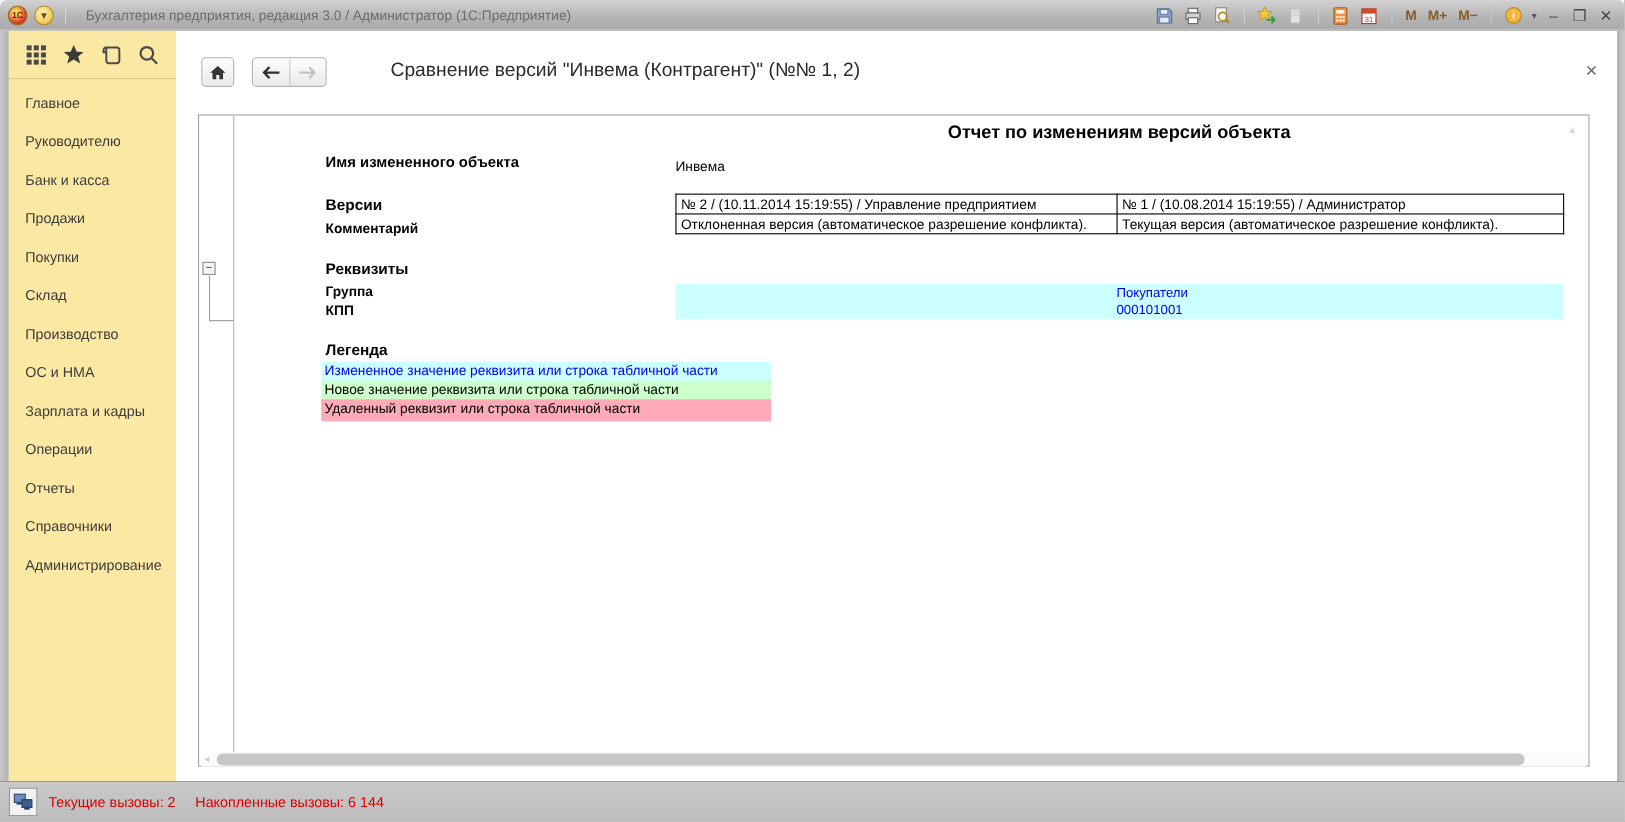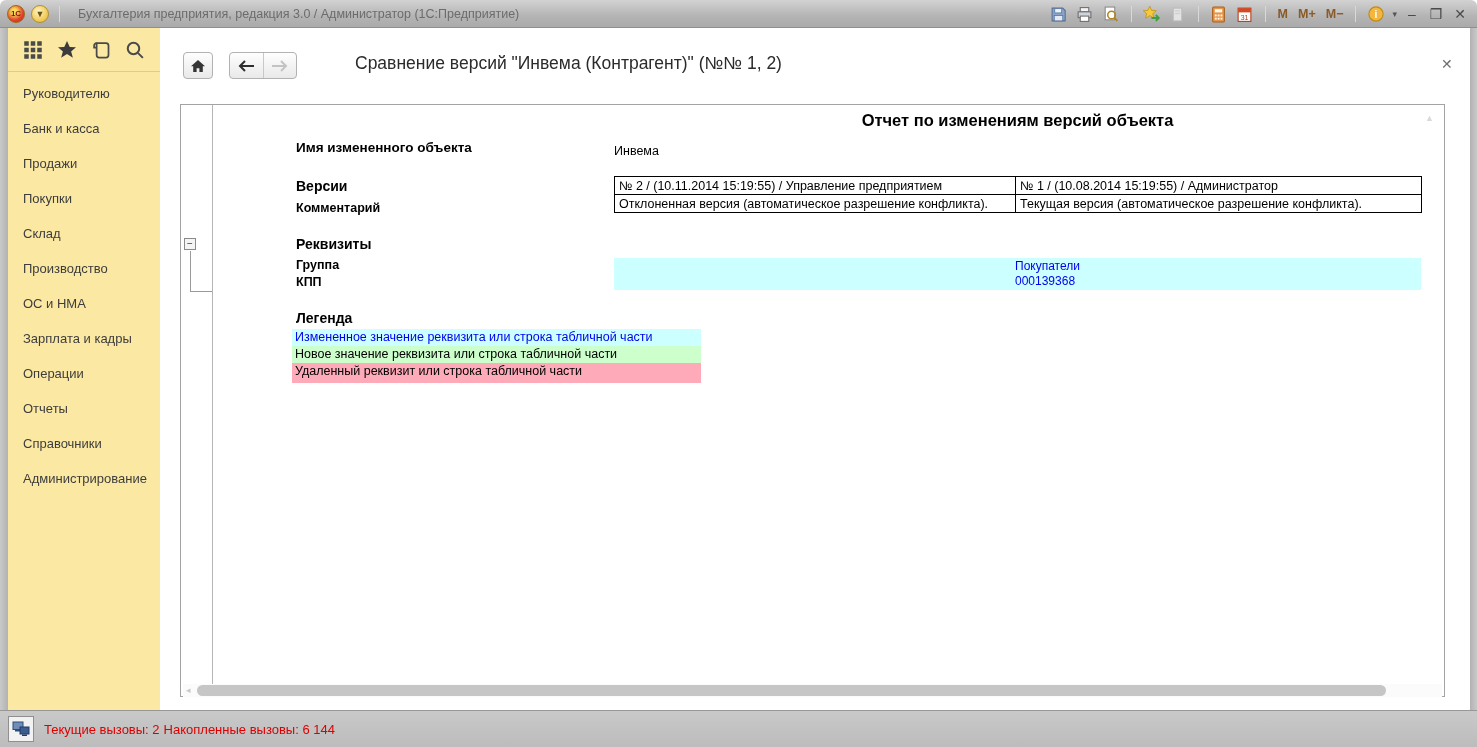--- a/index.html
+++ b/index.html
@@ -82,21 +82,21 @@
   .hscroll { position:absolute; left:2px; right:2px; top:579px; height:13px; background:#fbfbfb; }
   .hscroll .arrow { position:absolute; left:3px; top:1px; color:#c9c9c9; font-size:9px; }
   .hscroll .thumb { position:absolute; left:14px; right:56px; top:1px; height:11px;
     background:#c6c6c6; border-radius:6px; cursor:pointer; }
 
   
   .statusbar { position:absolute; left:0; top:710px; width:1477px; height:37px;
     background:linear-gradient(#c9c9c9,#bcbcbc); border-top:1px solid #979797; }
   .st-icon { position:absolute; left:8px; top:5px; width:26px; height:26px; background:#f2f2f2;
     border:1px solid #8f8f8f; display:flex; align-items:center; justify-content:center; cursor:pointer; }
-  .st-text { position:absolute; left:44px; top:11px; color:#dd0000; font-size:13px; display:flex; gap:4px; white-space:nowrap; }
+  .st-text { position:absolute; left:44px; top:11px; color:#dd0000; font-size:13px; display:flex; gap:18px; white-space:nowrap; }
 </style>
 </head>
 <body>
 
 <div class="screen">
 
   <div class="titlebar">
     <div class="tb-left">
       <span class="logo-1c">1С</span>
       <span class="logo-drop">▼</span>
@@ -211,20 +211,21 @@
           </svg>
       </span>
       <span class="sb-ico">
         <svg width="20" height="20" viewBox="0 0 16 16" fill="none" stroke="#4a4a4a" stroke-width="1.6">
             <circle cx="6.8" cy="6.8" r="4.6"></circle>
             <line x1="10.3" y1="10.3" x2="14.3" y2="14.3"></line>
           </svg>
       </span>
     </div>
     <div class="sb-items">
+      <div class="sb-item">Главное</div>
       <div class="sb-item">Руководителю</div>
       <div class="sb-item">Банк и касса</div>
       <div class="sb-item">Продажи</div>
       <div class="sb-item">Покупки</div>
       <div class="sb-item">Склад</div>
       <div class="sb-item">Производство</div>
       <div class="sb-item">ОС и НМА</div>
       <div class="sb-item">Зарплата и кадры</div>
       <div class="sb-item">Операции</div>
       <div class="sb-item">Отчеты</div>
@@ -280,21 +281,21 @@
       </tr>
     </tbody>
       </table>
 
     <div class="lbl-b14" style="left:115px; top:131px;">Реквизиты</div>
     <div class="lbl-b12" style="left:115px; top:153px;">Группа</div>
     <div class="lbl-b12" style="left:115px; top:170px;">КПП</div>
 
     <div class="chg-block" style="background-color: rgb(204, 255, 255);">
       <div class="chg-line" style="top: 1px; color: rgb(0, 0, 238);">Покупатели</div>
-      <div class="chg-line" style="top: 16px; color: rgb(0, 0, 238);">000139368</div>
+      <div class="chg-line" style="top: 16px; color: rgb(0, 0, 238);">000101001</div>
     </div>
 
     <div class="lbl-b14" style="left:115px; top:205px;">Легенда</div>
     <div class="legend-row" style="top: 224px; background-color: rgb(204, 255, 255); color: rgb(0, 0, 238);">Измененное значение реквизита или строка табличной части</div>
     <div class="legend-row" style="top: 241px; background-color: rgb(204, 255, 204); color: rgb(0, 0, 0);">Новое значение реквизита или строка табличной части</div>
     <div class="legend-row" style="top: 258px; background-color: rgb(255, 170, 185); color: #000000;">Удаленный реквизит или строка табличной части</div>
 
     <div class="hscroll">
       <span class="arrow">◂</span>
       <div class="thumb"></div>

